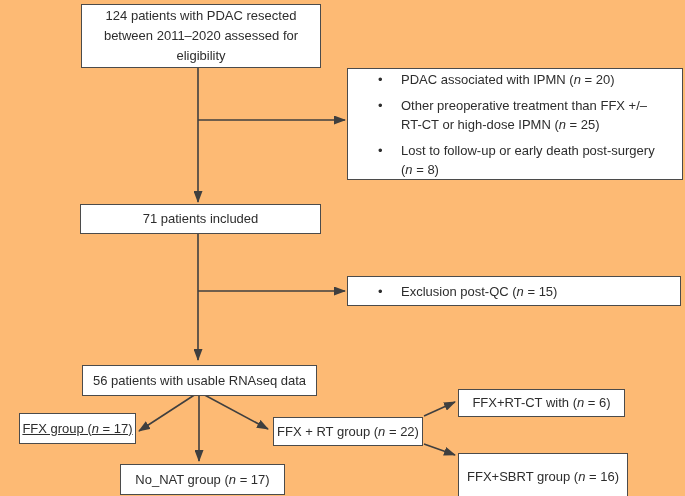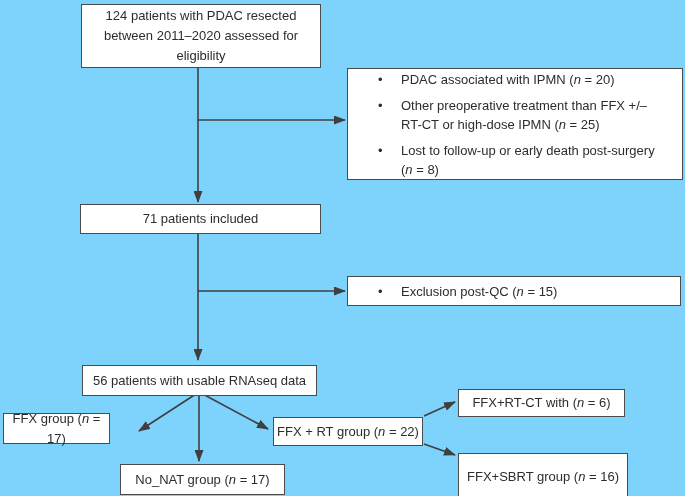--- a/index.html
+++ b/index.html
@@ -1,20 +1,20 @@
 <!DOCTYPE html>
 <html><head>
 <meta charset="utf-8">
 <style>
   html, body { margin: 0; padding: 0; background: #ffffff; }
   .canvas {
     position: relative;
     width: 685px;
     height: 496px;
-    background: #7dd3fc;
+    background: #fdba74;
     font-family: "Liberation Sans", sans-serif;
     color: #2d2d2d;
     overflow: hidden;
   }
   svg.connectors {
     position: absolute;
     left: 0; top: 0;
     width: 685px; height: 496px;
   }
   .node {
@@ -105,21 +105,21 @@
     <div class="bullet-item">
       <span class="bullet-dot">•</span>
       <span class="bullet-text"><span>Exclusion post-QC (</span><span class="nvar">n</span><span> = 15)</span></span>
     </div>
   </div>
 
   <div class="node center" style="left:82px; top:365px; width:235px; height:31px;">
     <span>56 patients with usable RNAseq data</span>
   </div>
 
-  <div class="node center" style="left:3px; top:413px; width:107px; height:31px;">
+  <div class="node center" style="left:19px; top:413px; width:117px; height:31px;text-decoration:underline;">
     <span><span>FFX group (</span><span class="nvar">n</span><span> = 17)</span></span>
   </div>
 
   <div class="node center" style="left:120px; top:464px; width:165px; height:31px;">
     <span><span>No_NAT group (</span><span class="nvar">n</span><span> = 17)</span></span>
   </div>
 
   <div class="node center" style="left:273px; top:417px; width:150px; height:29px;">
     <span><span>FFX + RT group (</span><span class="nvar">n</span><span> = 22)</span></span>
   </div>

